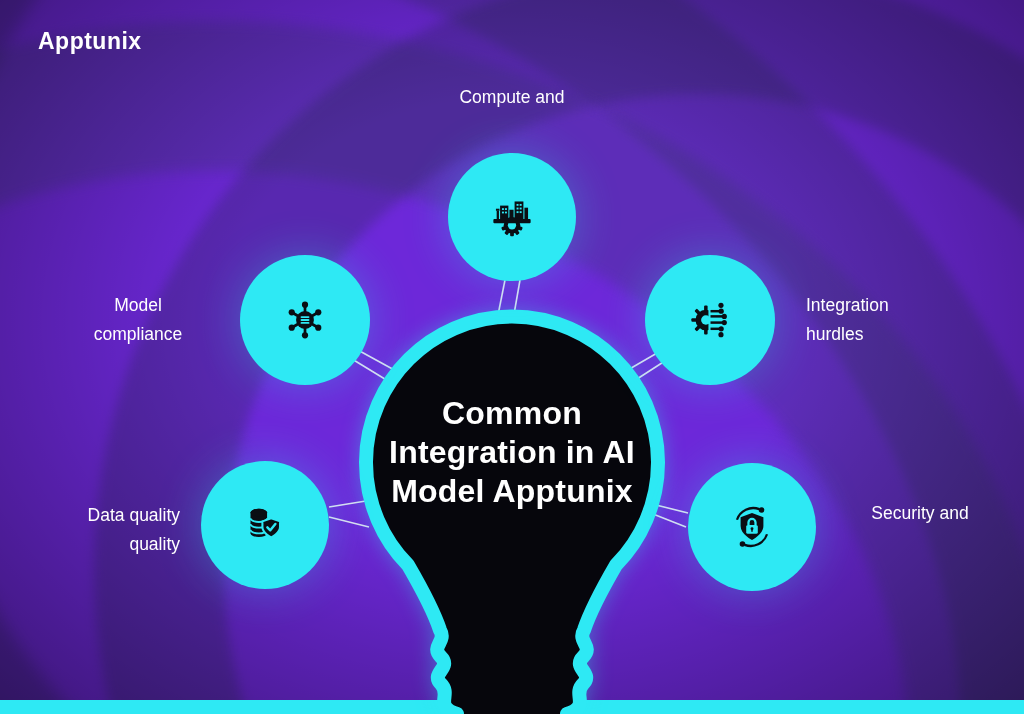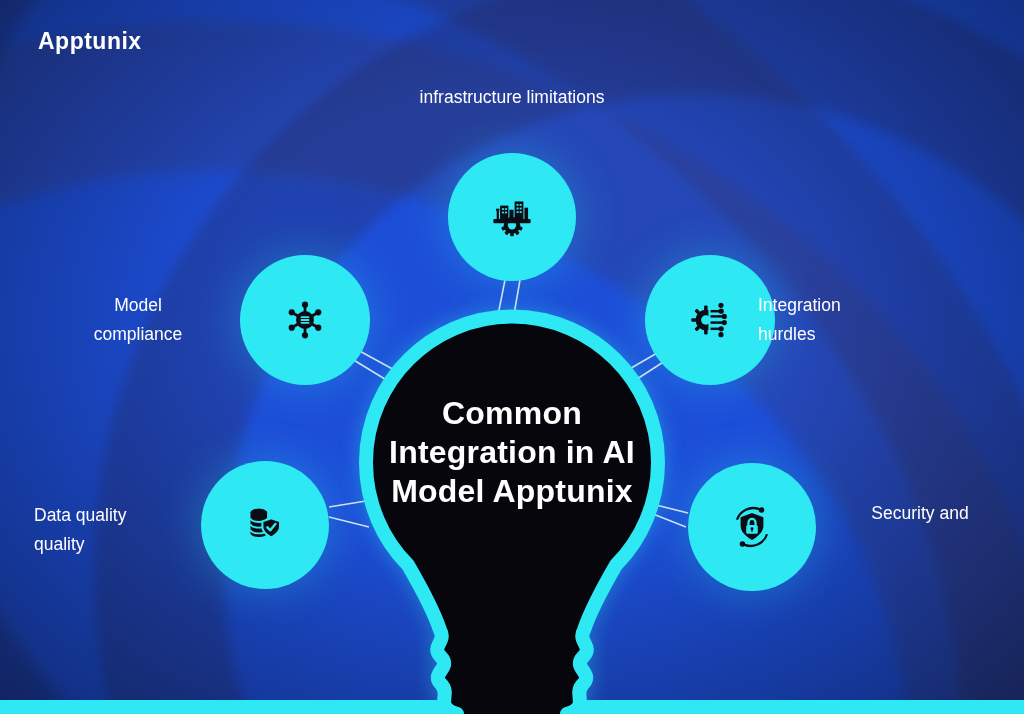--- a/index.html
+++ b/index.html
@@ -1,18 +1,18 @@
 <!DOCTYPE html>
 <html><head>
 <meta charset="utf-8">
 <style>
   html,body{margin:0;padding:0;background:#000;}
   #stage{
     position:relative; width:1024px; height:714px; overflow:hidden;
-    background:#1d4ed8;
+    background:#6d28d9;
     font-family:"Liberation Sans", sans-serif;
   }
   
   .swirl{position:absolute; border-radius:50%; pointer-events:none;}
   #sw1{width:1500px;height:1100px;left:-620px;top:-140px;transform:rotate(35deg);
        border:140px solid rgba(46,46,92,0.30); filter:blur(6px);}
   #sw2{width:1500px;height:1250px;right:-560px;top:-520px;transform:rotate(-18deg);
        border:170px solid rgba(34,34,70,0.28); filter:blur(8px);}
   #sw3{width:1250px;height:1000px;left:-480px;bottom:-620px;transform:rotate(18deg);
        border:150px solid rgba(56,56,108,0.30); filter:blur(7px);}
@@ -36,22 +36,22 @@
   #node-overfitting {left:240px; top:255px; width:130px; height:130px;}
   #node-integration {left:645px; top:255px; width:130px; height:130px;}
   #node-data        {left:201px; top:461px; width:128px; height:128px;}
   #node-security    {left:688px; top:463px; width:128px; height:128px;}
   .node svg{display:block;}
 
   
   .label{position:absolute;color:#fff;font-size:17.5px;line-height:29px;font-weight:500;}
   #label-compute    {left:362px; top:83px;  width:300px; text-align:center;}
   #label-overfitting{left:58px;  top:291px; width:160px; text-align:center;}
-  #label-integration{left:758px; top:291px; width:170px; text-align:left;}
-  #label-data       {left:34px;  top:501px; width:160px; text-align:left;}
+  #label-integration{left:806px; top:291px; width:170px; text-align:left;}
+  #label-data       {left:20px;  top:501px; width:160px; text-align:right;}
   #label-security   {left:835px; top:499px; width:170px; text-align:center;}
 
   
   #title{position:absolute;left:362px;top:394px;width:300px;text-align:center;
          color:#fff;font-size:32px;font-weight:700;line-height:39px;letter-spacing:0.2px;}
 </style>
 </head>
 <body>
 
 <div id="stage">
@@ -220,21 +220,21 @@
         <path d="M28,14.5 L39,18.5 V27 C39,35 28,40.5 28,40.5 C28,40.5 17,35 17,27 V18.5 Z" fill="#0A0E14"></path>
         <path d="M24.6,26 V23.6 A3.4,3.4 0 0 1 31.4,23.6 V26" stroke="#2EE9F4" stroke-width="2.2" fill="none"></path>
         <rect x="22.4" y="26" width="11.2" height="8.6" rx="1.6" fill="#2EE9F4"></rect>
         <circle cx="28" cy="29.6" r="1.4" fill="#0A0E14"></circle>
         <rect x="27.3" y="29.8" width="1.4" height="2.8" fill="#0A0E14"></rect>
       </svg>
     </span>
   </div>
 
   <div class="label" id="label-compute">
-    <div>infrastructure limitations</div>
+    <div>Compute and</div>
   </div>
 
   <div class="label" id="label-overfitting">
     <div>Model</div>
     <div>compliance</div>
   </div>
 
   <div class="label" id="label-integration">
     <div>Integration</div>
     <div>hurdles</div>

